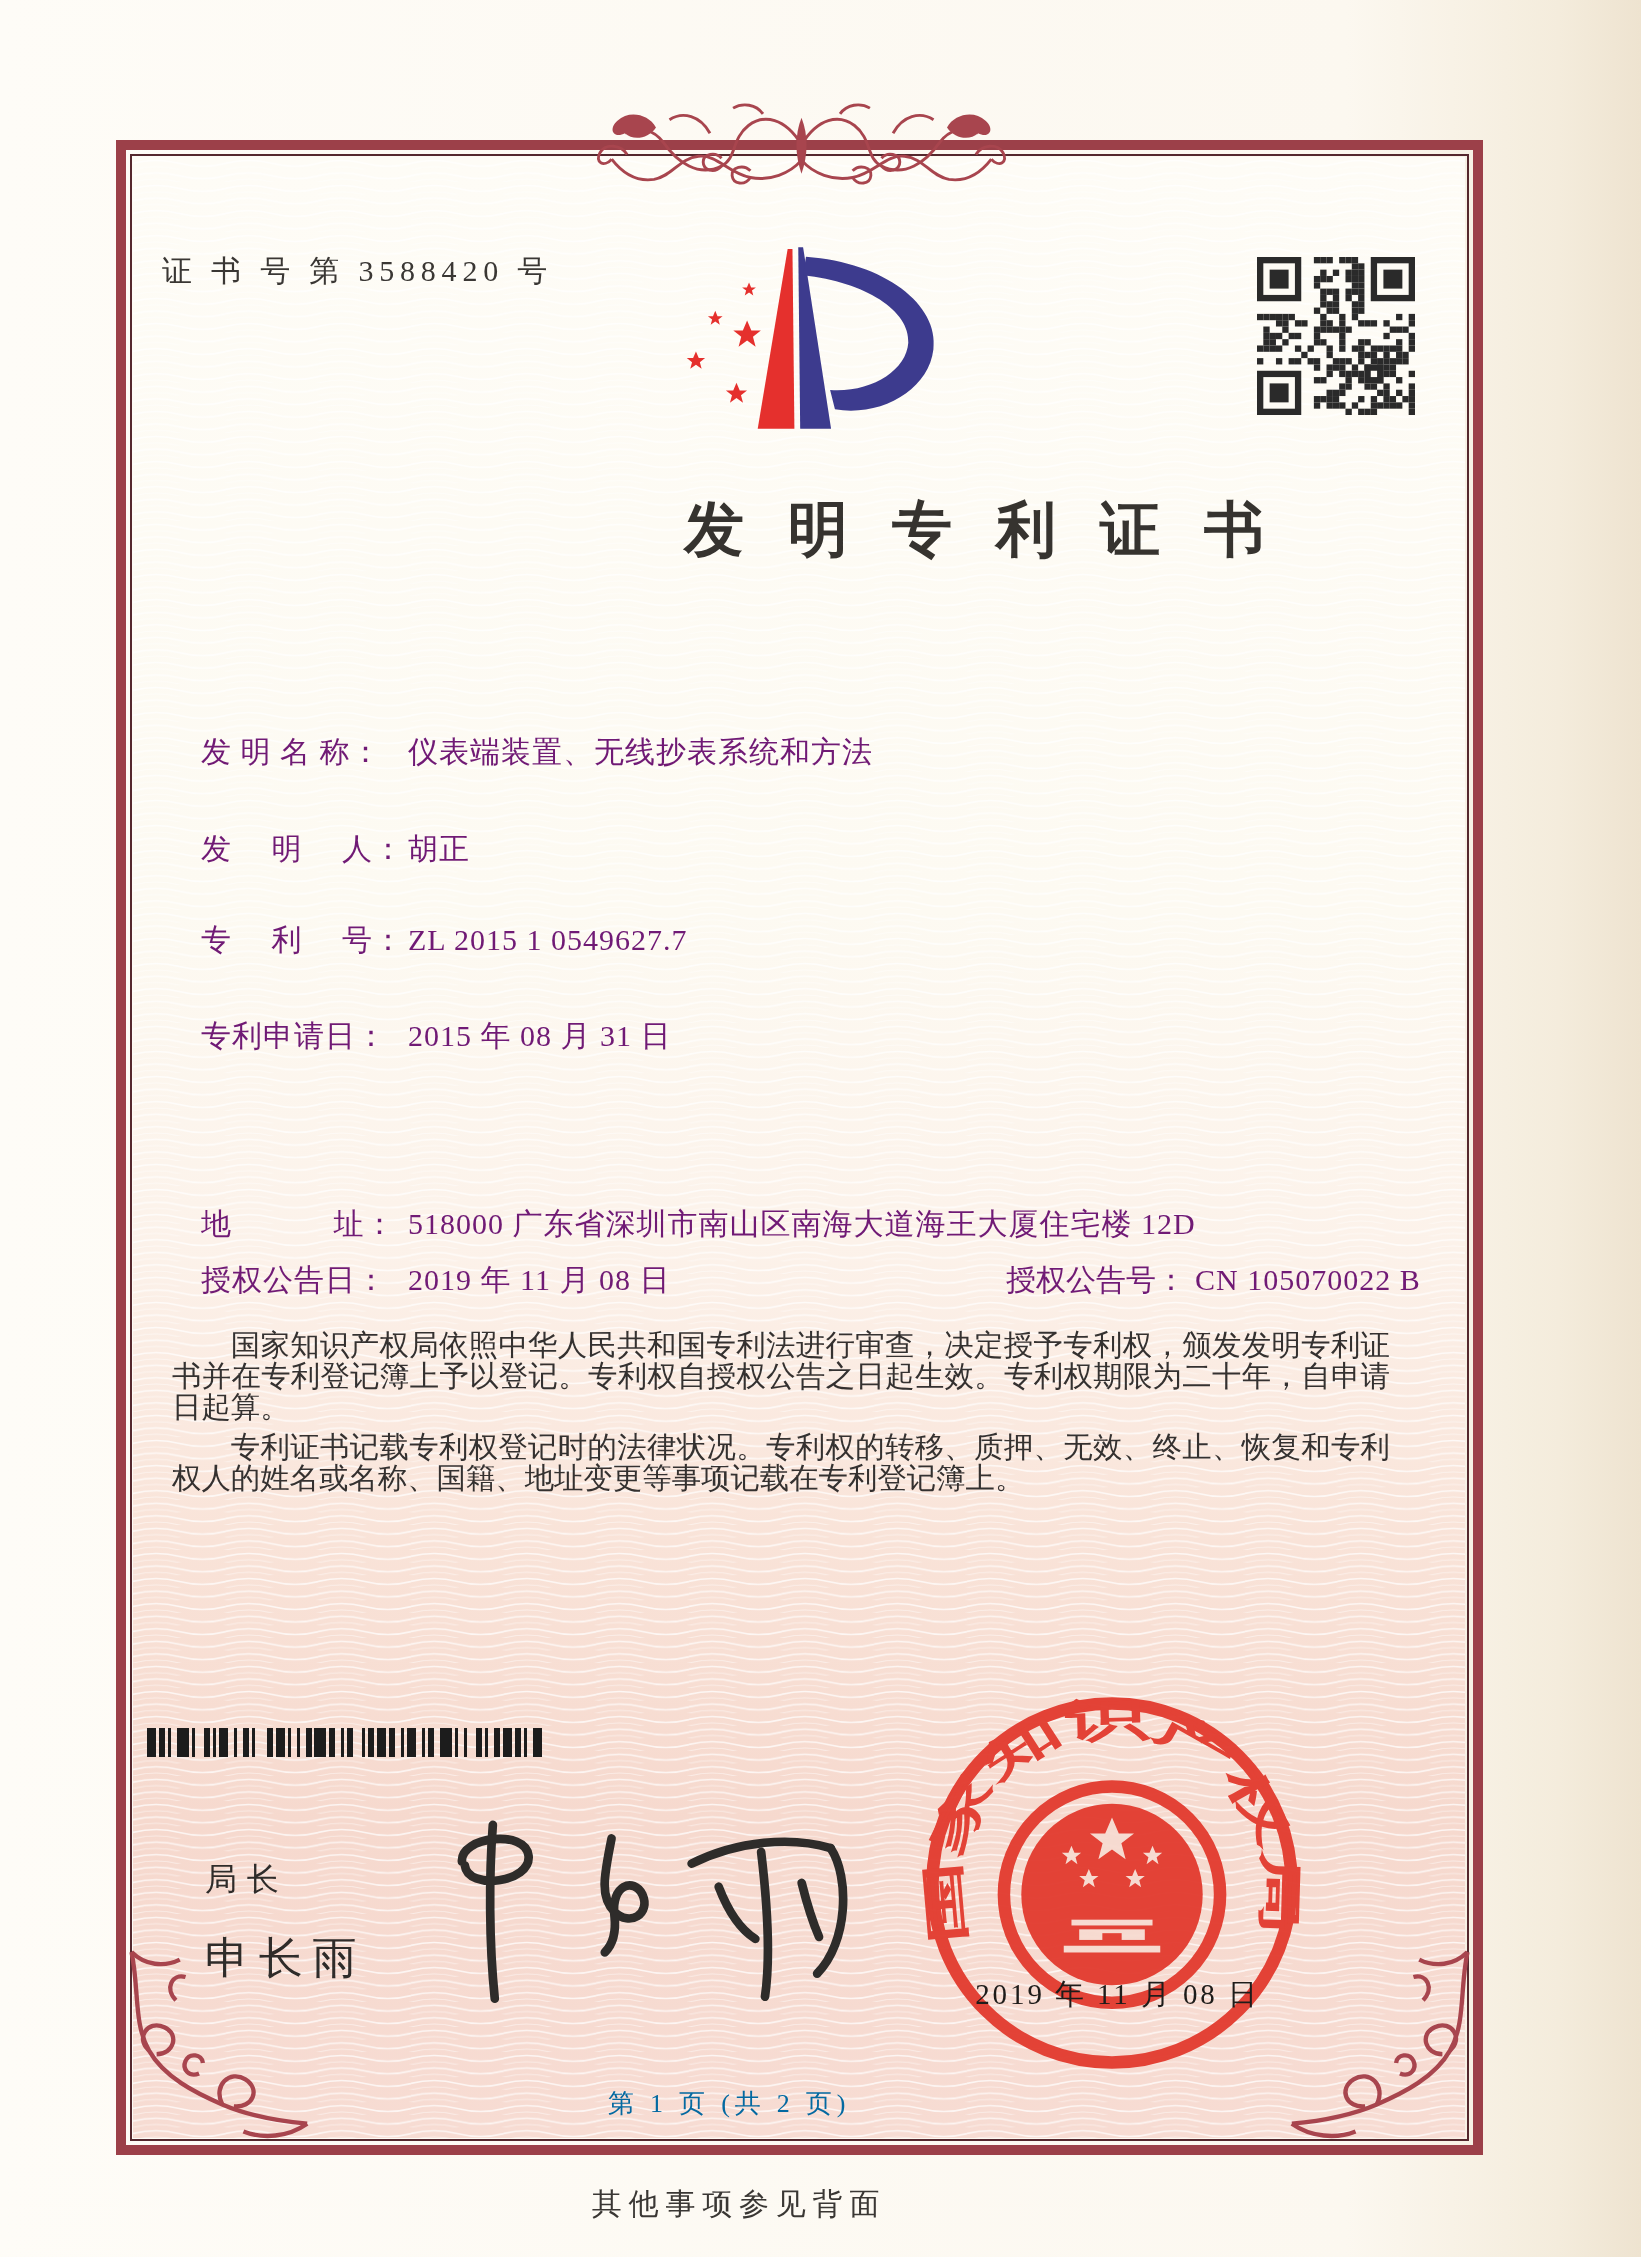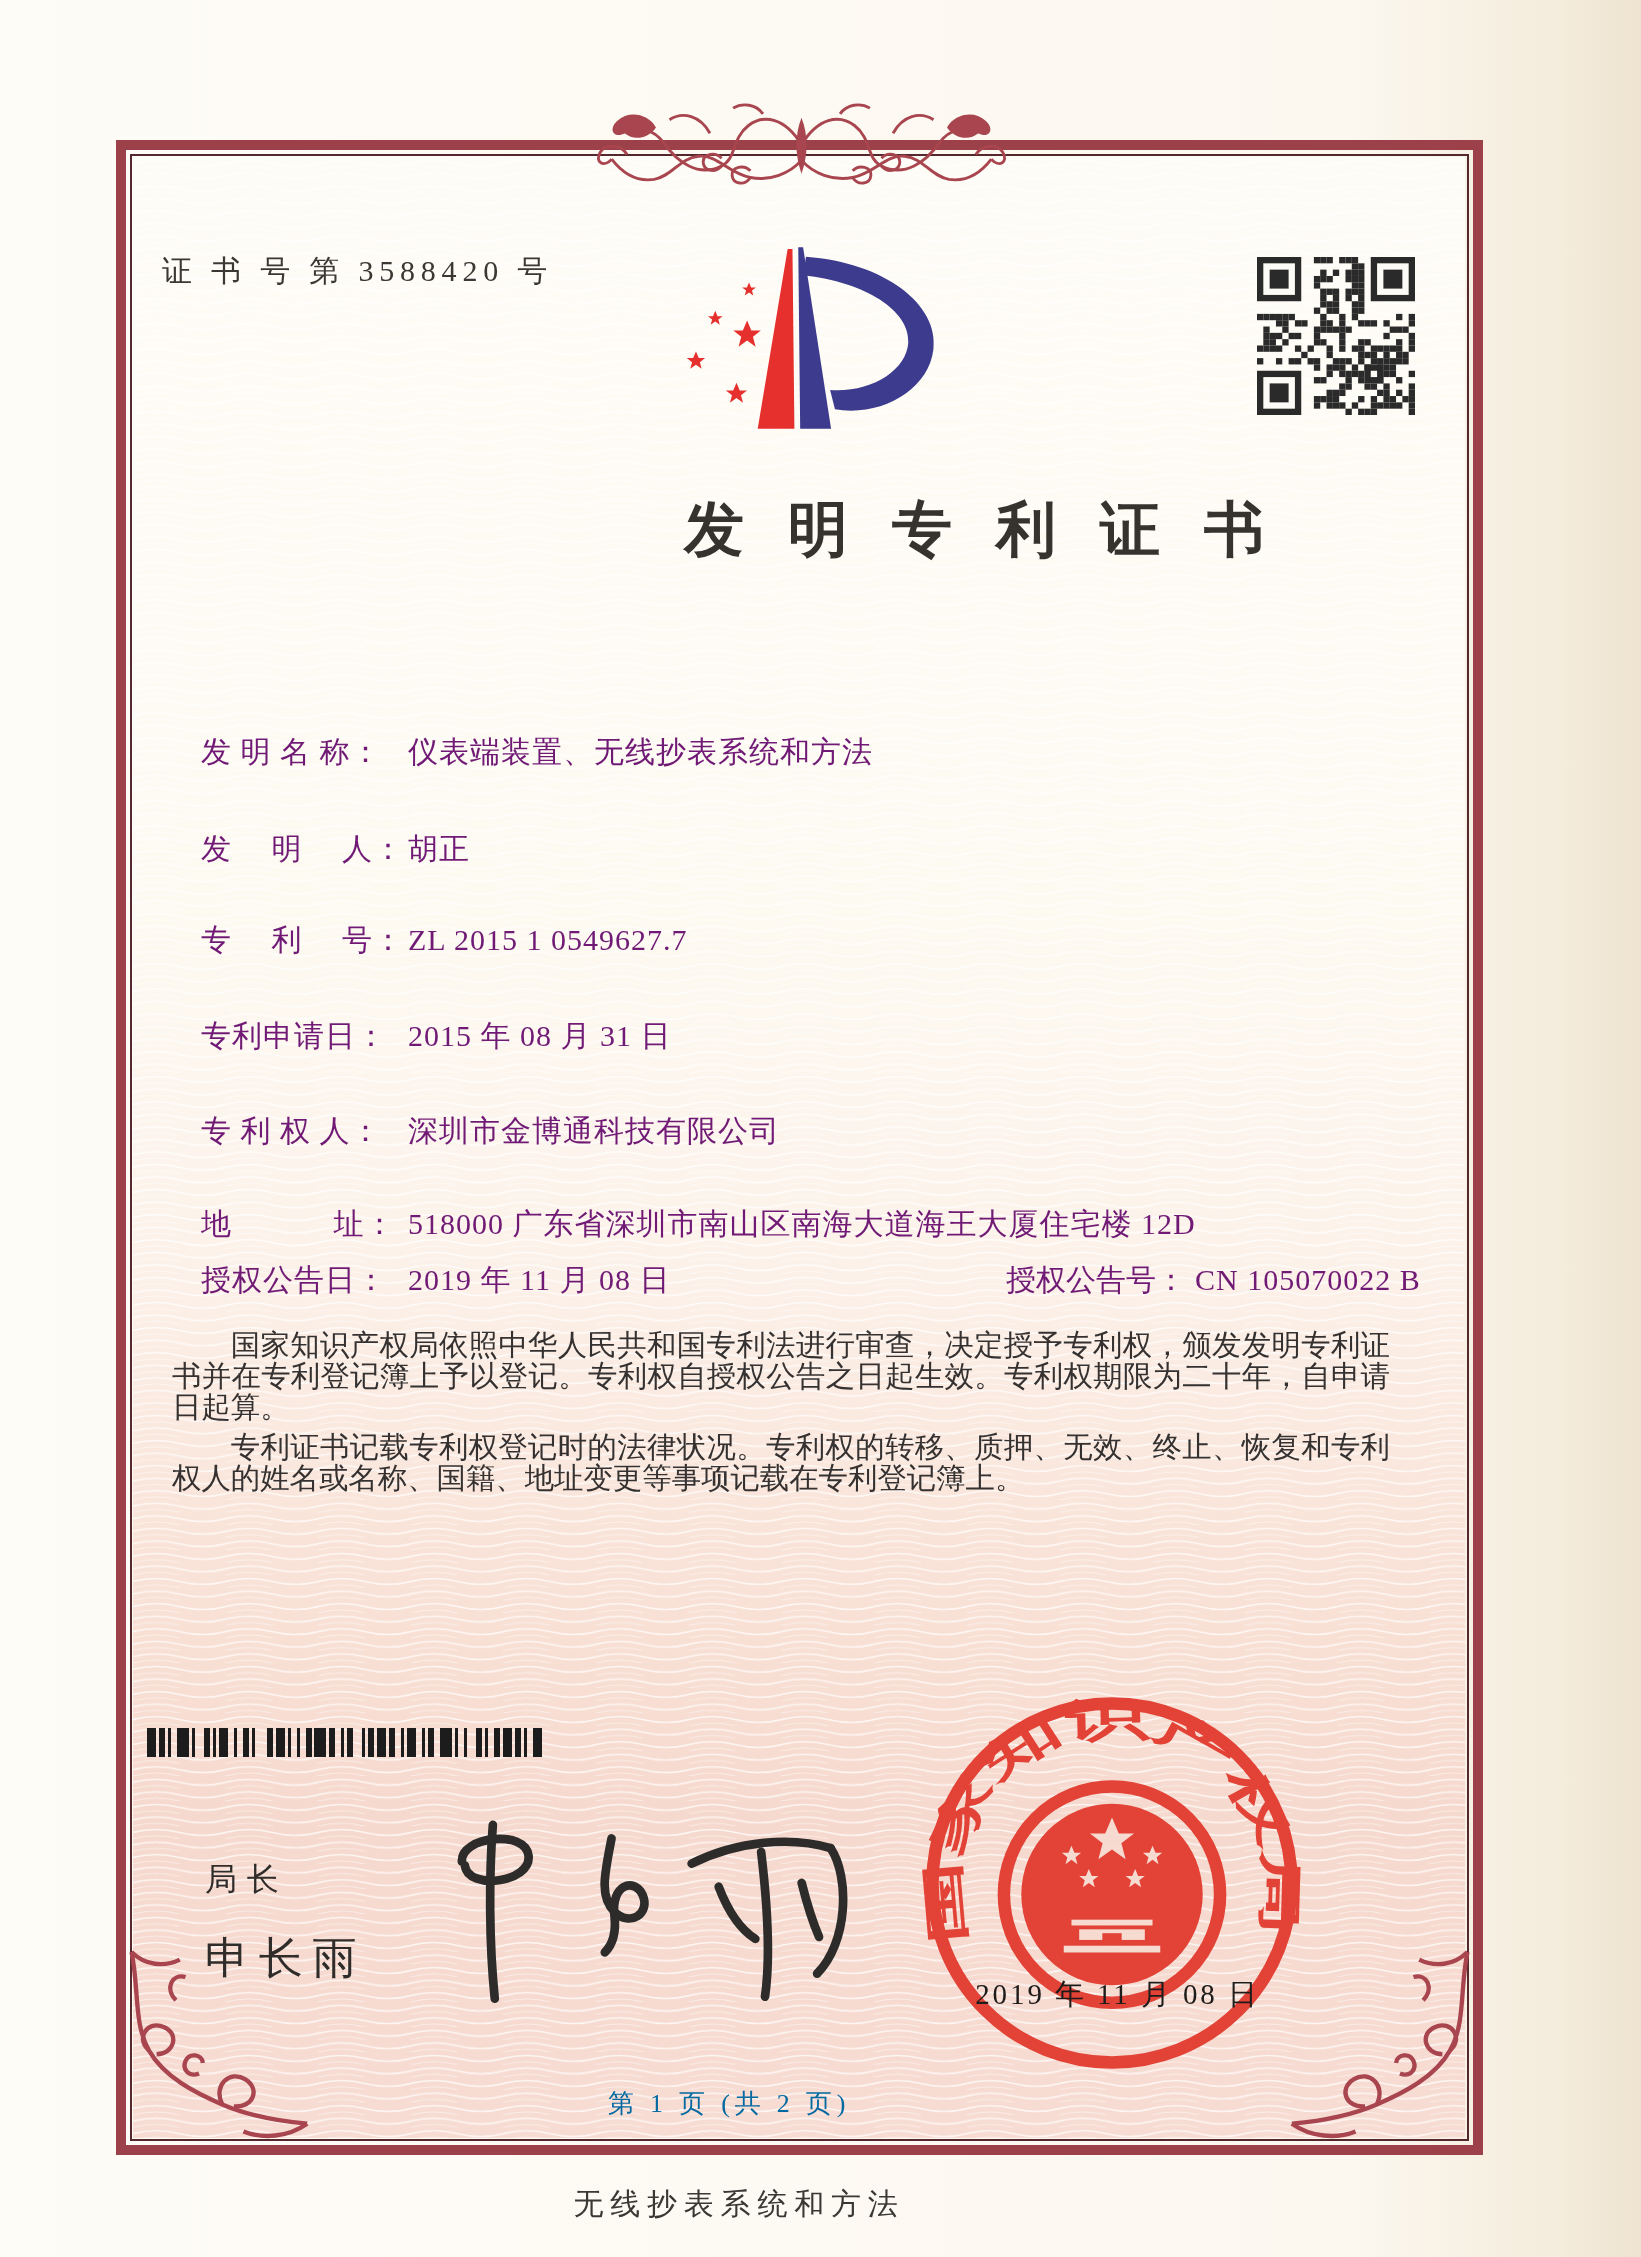--- a/index.html
+++ b/index.html
@@ -363,23 +363,20 @@
   </div>
   <div class="txt field f1">
     <span class="lbl">发　 明　 人：</span><span class="val">胡正</span>
   </div>
   <div class="txt field f2">
     <span class="lbl">专　 利　 号：</span><span class="val">ZL 2015 1 0549627.7</span>
   </div>
   <div class="txt field f3">
     <span class="lbl">专利申请日：</span><span class="val">2015 年 08 月 31 日</span>
   </div>
-  <div class="txt field f4">
-    <span class="lbl">专 利 权 人：</span><span class="val">深圳市金博通科技有限公司</span>
-  </div>
   <div class="txt field f5">
     <span class="lbl">地　　　 址：</span><span class="val">518000 广东省深圳市南山区南海大道海王大厦住宅楼 12D</span>
   </div>
   <div class="txt field f6">
     <span class="lbl">授权公告日：</span><span class="val">2019 年 11 月 08 日</span>
     <span class="grant-no">
       <span class="lbl2">授权公告号：</span><span class="val">CN 105070022 B</span>
     </span>
   </div>
 
@@ -464,16 +461,16 @@
       <use href="#sstar" transform="translate(224,196) scale(1.05)"></use>
       <rect x="158" y="238" width="84" height="6" fill="#f7dbd1"></rect>
       <rect x="166" y="248" width="68" height="11" fill="#f7dbd1"></rect>
       <rect x="150" y="265" width="100" height="7" fill="#f7dbd1"></rect>
       <rect x="190" y="252" width="20" height="9" fill="#e23a2e"></rect>
     </g>
   </svg>
   <div class="txt seal-date">2019 年 11 月 08 日</div>
 
   <div class="txt page-no">第 1 页 (共 2 页)</div>
-  <div class="txt back-note">无线抄表系统和方法</div>
+  <div class="txt back-note">其他事项参见背面</div>
 
 </div>
 
 
 </body></html>

